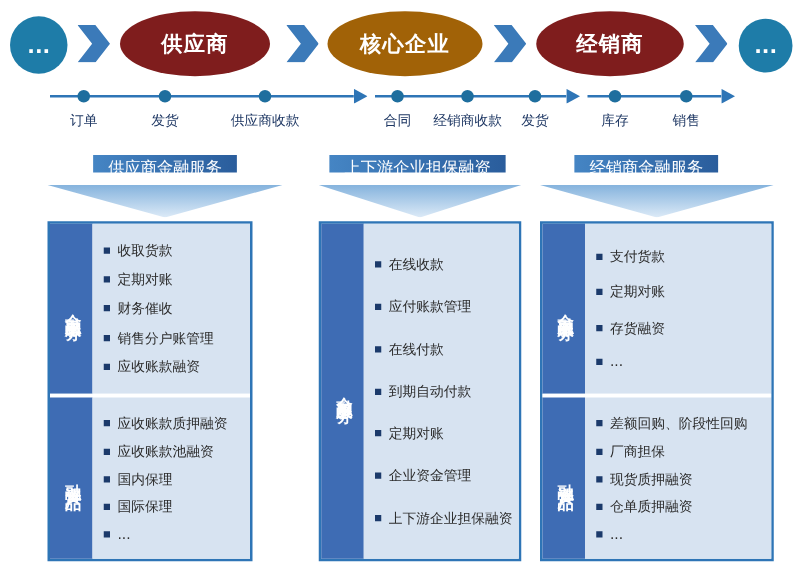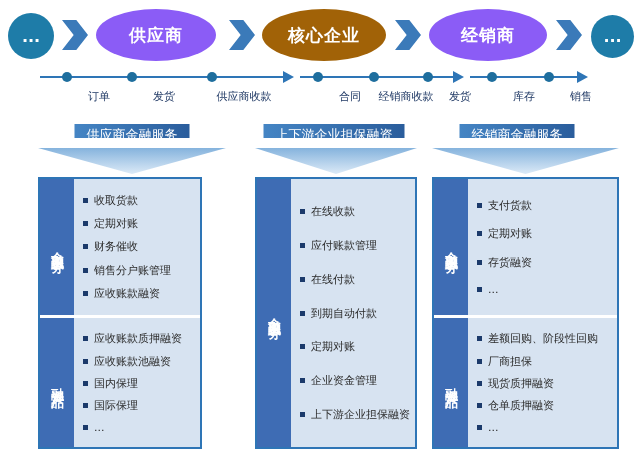--- a/index.html
+++ b/index.html
@@ -5,32 +5,32 @@
   * { margin:0; padding:0; box-sizing:border-box; }
   html,body { background:#ffffff; }
   body { font-family:"DejaVu Sans","Liberation Sans",sans-serif; }
   .canvas { position:relative; width:640px; height:457px; background:#ffffff; overflow:hidden; }
 
   
   .node { position:absolute; display:flex; align-items:center; justify-content:center;
           color:#fff; font-weight:bold; text-align:center; }
   .node.circle  { border-radius:50%; background:#1E7CA8; font-size:16px; }
   .node.ellipse { border-radius:50%; font-size:17px; letter-spacing:1px; }
-  .node.light { background:#8b5cf6; }
+  .node.light { background:#7f1d1d; }
   .node.dark  { background:#a16207; }
   .chev { position:absolute; width:26px; height:30px; background:#3B7AB9;
           clip-path:polygon(0 0,55% 0,100% 50%,55% 100%,0 100%,45% 50%); }
 
   
   .tl-line  { position:absolute; height:2px; background:#2E75B6; top:76px; }
   .tl-dot   { position:absolute; width:10px; height:10px; border-radius:50%; background:#1E6E9E; top:72px; }
   .tl-arrow { position:absolute; width:11px; height:12px; background:#2E75B6;
               clip-path:polygon(0 0,100% 50%,0 100%); top:71px; }
   .tl-label { position:absolute; top:89px; font-size:11px; color:#1F3864;
-              transform:translateX(-50%); white-space:nowrap;margin-left:32px; }
+              transform:translateX(-50%); white-space:nowrap; }
 
   
   .banner { position:absolute; top:124px; height:14px; line-height:22px; 
             color:#fff; font-size:13px; padding:0 12px; white-space:nowrap;
             background:linear-gradient(90deg,#4585C4,#2A5D9C); transform:translateX(-50%); }
   .down-arrow { position:absolute; top:148px; height:26px;
                 background:linear-gradient(180deg,#85B3DD,#DCEAF7);
                 clip-path:polygon(0 0,100% 0,50% 100%); }
 
   

